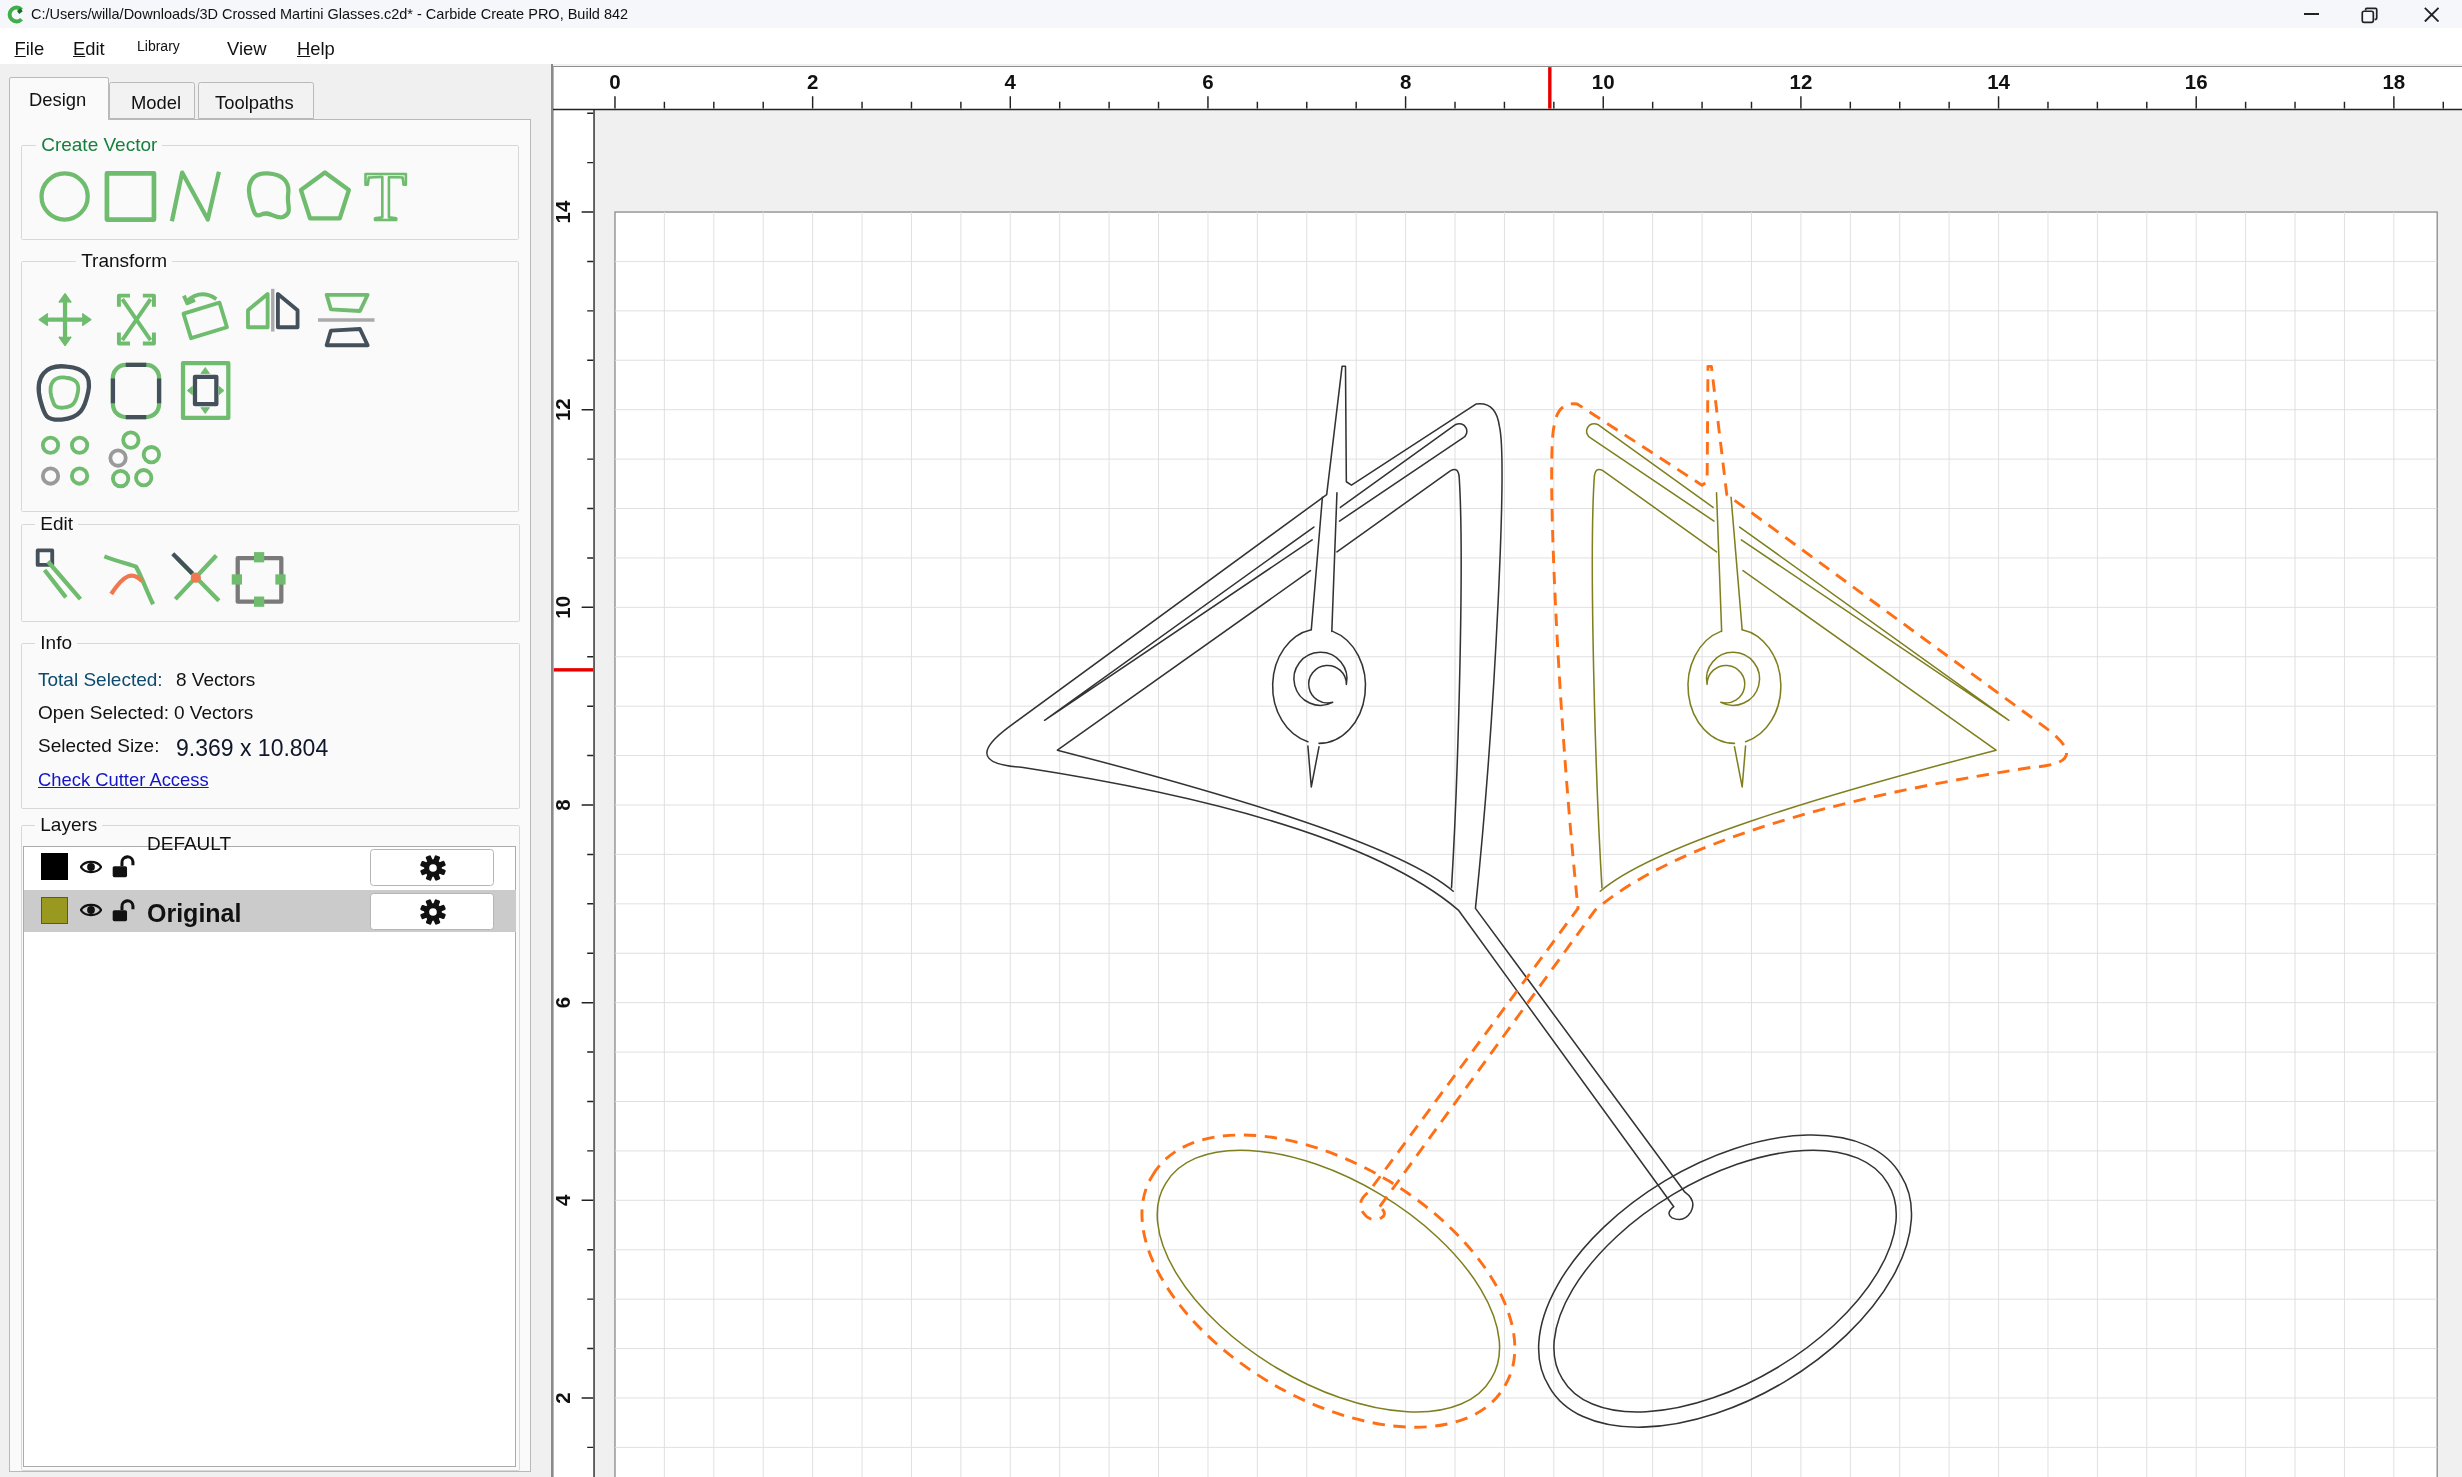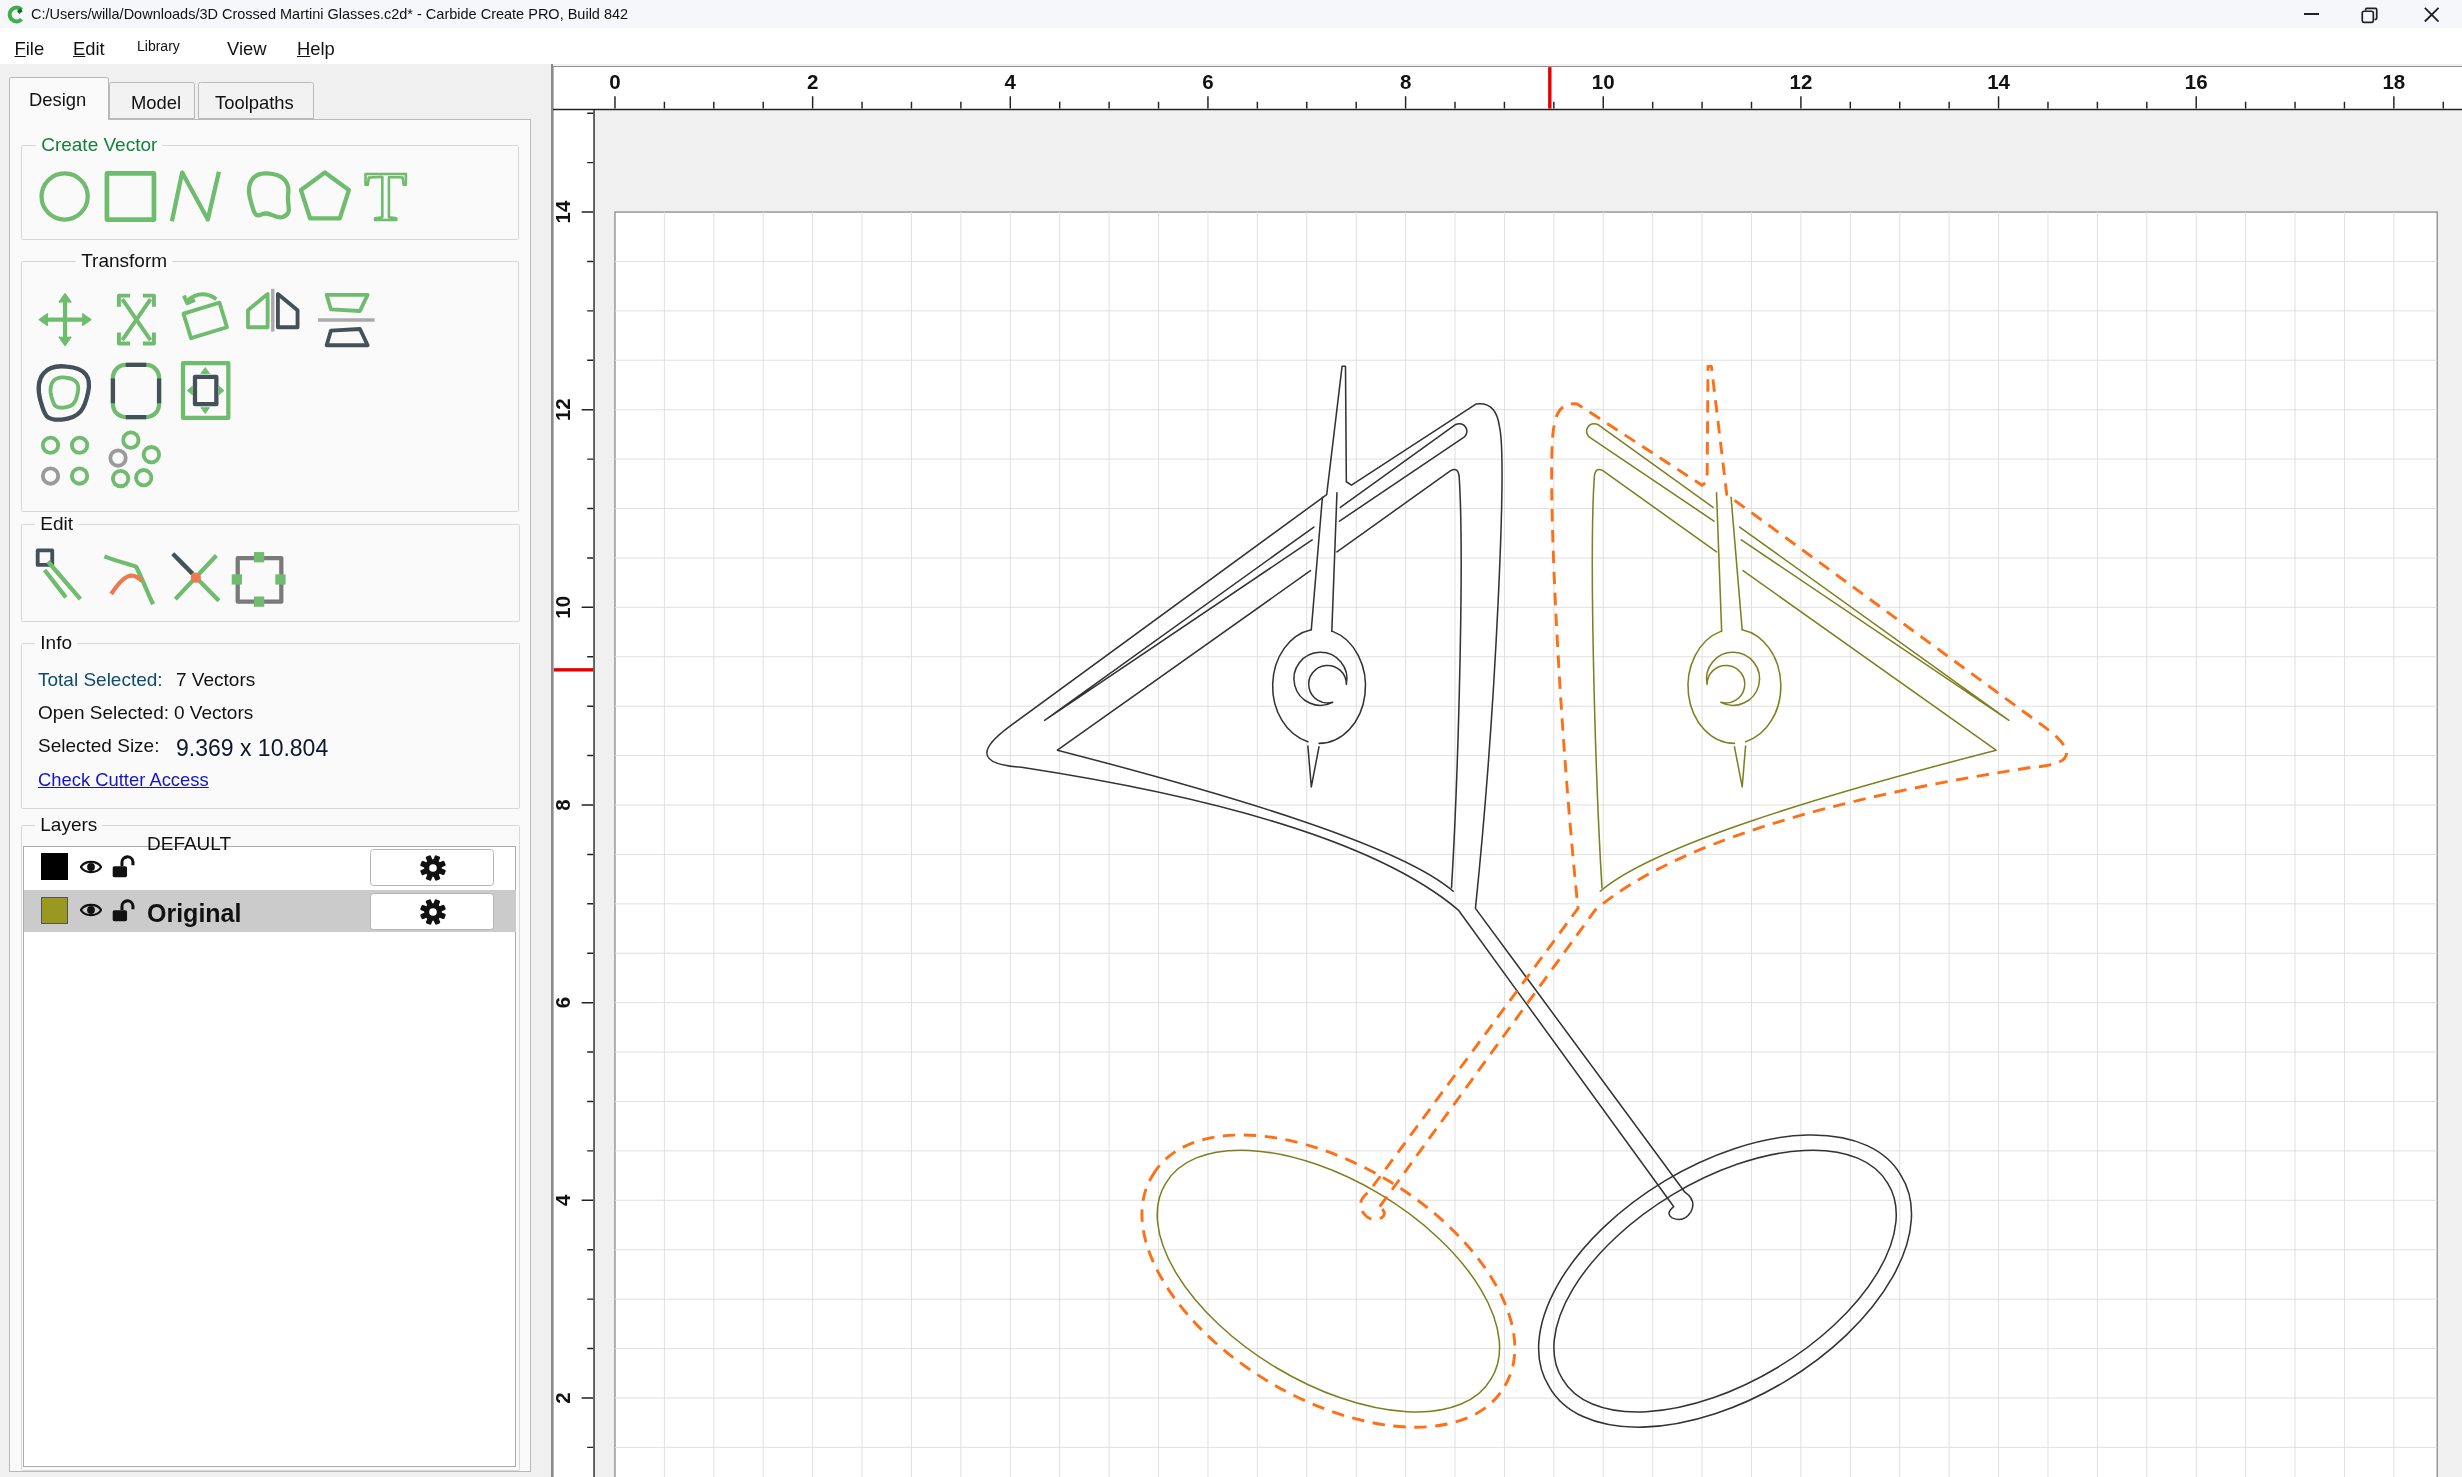--- a/index.html
+++ b/index.html
@@ -94,21 +94,21 @@
 <path d="M 205,701 L 253,650 M 207,653 L 256,703" stroke="#6fbc6f" stroke-width="5"></path>
 <path d="M 202,648 L 225,671" stroke="#44505a" stroke-width="5"></path>
 <circle cx="229" cy="676" r="6" fill="#f07850" stroke="none"></circle>
 <rect x="278" y="653" width="51" height="51" stroke="#7a7a7a" stroke-width="5"></rect>
 <rect x="297" y="646" width="12" height="12" fill="#6fbc6f" stroke="none"></rect>
 <rect x="297" y="698" width="12" height="12" fill="#6fbc6f" stroke="none"></rect>
 <rect x="271" y="672" width="12" height="12" fill="#6fbc6f" stroke="none"></rect>
 <rect x="322" y="672" width="12" height="12" fill="#6fbc6f" stroke="none"></rect>
 </svg>
 <div style="position:absolute;left:38px;top:669px;font-size:19px;color:#0c4a6e">Total Selected:</div>
-<div style="position:absolute;left:176px;top:669px;font-size:19px;color:#111">7 Vectors</div>
+<div style="position:absolute;left:176px;top:669px;font-size:19px;color:#111">8 Vectors</div>
 <div style="position:absolute;left:38px;top:702px;font-size:19px;color:#111">Open Selected:</div>
 <div style="position:absolute;left:174px;top:702px;font-size:19px;color:#111">0 Vectors</div>
 <div style="position:absolute;left:38px;top:735px;font-size:19px;color:#111">Selected Size:</div>
 <div style="position:absolute;left:176px;top:735px;font-size:23px;color:#0f172a">9.369 x 10.804</div>
 <div style="position:absolute;left:38px;top:769px;font-size:18.4px;color:#1414c8;text-decoration:underline">Check Cutter Access</div>
 <div style="position:absolute;left:23px;top:846px;width:493px;height:621px;background:#ffffff;border:0.9px solid #ababab"></div>
 <div style="position:absolute;left:24px;top:890px;width:492px;height:42px;background:#cbcbcb"></div>
 <div style="position:absolute;left:41px;top:853px;width:27px;height:27px;background:#000"></div>
 <svg style="position:absolute;left:80px;top:856px" width="22" height="22" viewBox="0 0 26 26">
     <path d="M 1,13 C 6,5 20,5 25,13 C 20,21 6,21 1,13 Z" fill="none" stroke="#111" stroke-width="2.6"></path>

